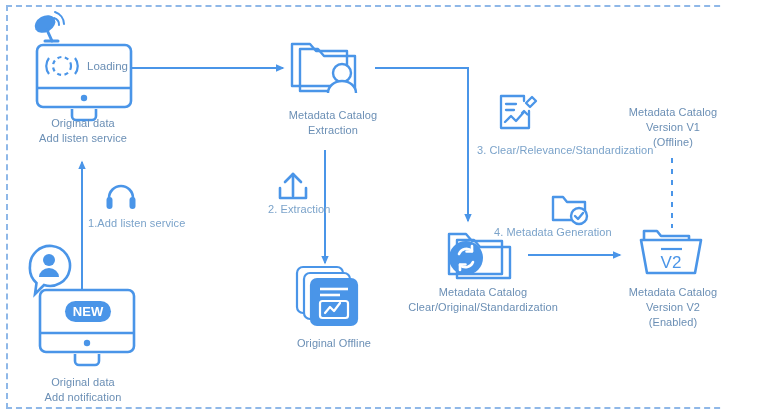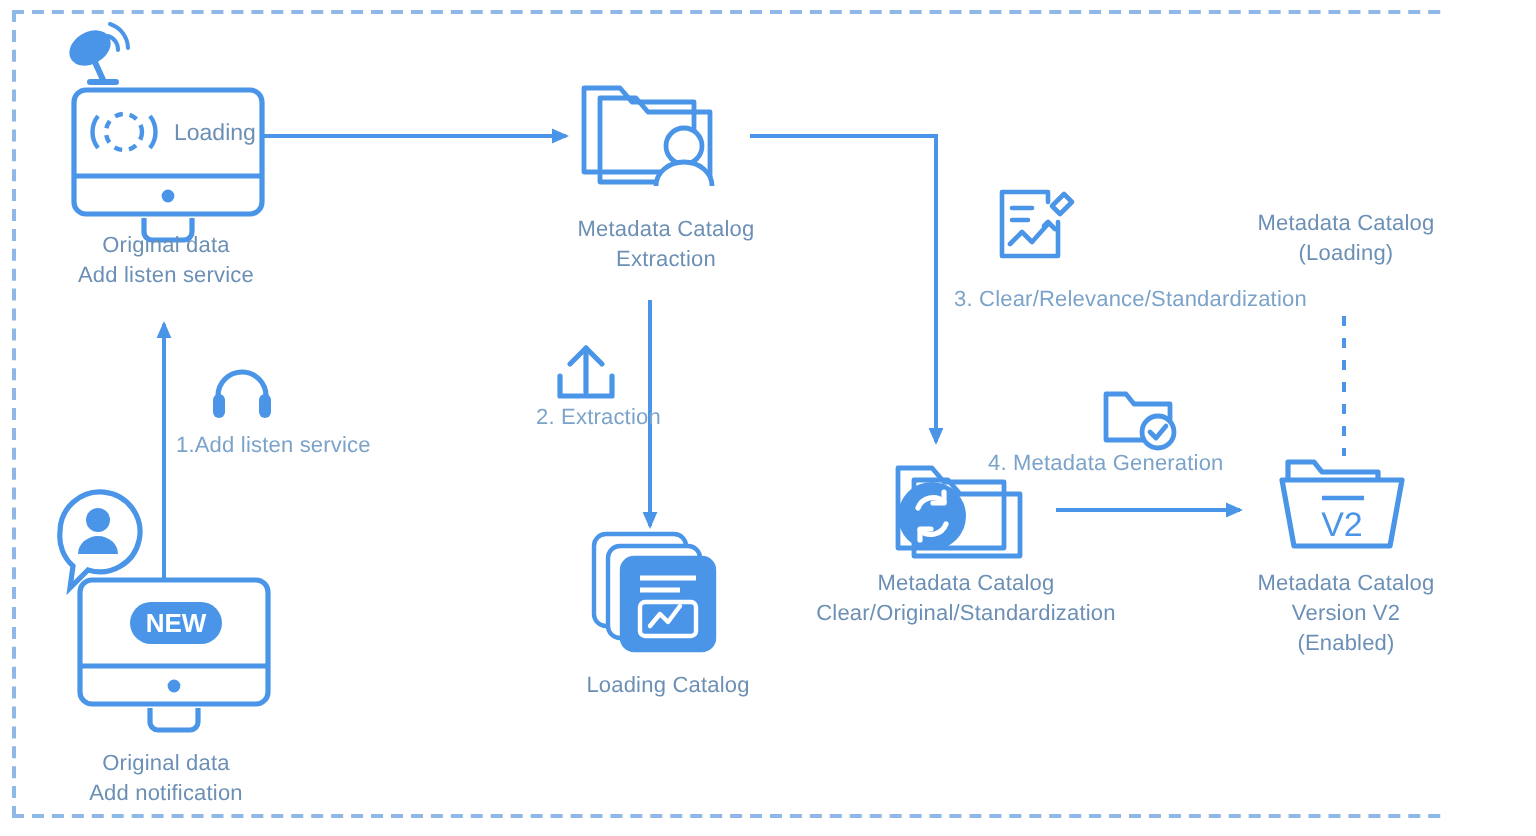--- a/index.html
+++ b/index.html
@@ -146,21 +146,21 @@
         <rect x="10" y="9" width="46" height="46" rx="6"></rect>
         <rect x="17" y="15" width="46" height="46" rx="6" fill="#4a95e8" stroke="#4a95e8"></rect>
         <line x1="26" y1="25" x2="54" y2="25" stroke="#ffffff" stroke-width="2.6"></line>
         <line x1="26" y1="31" x2="46" y2="31" stroke="#ffffff" stroke-width="2.6"></line>
         <rect x="26" y="37" width="28" height="17" rx="2.5" fill="none" stroke="#ffffff" stroke-width="2.2"></rect>
         <path d="M31,49 l5,-6 l4,4 l6,-8" fill="none" stroke="#ffffff" stroke-width="2.2" stroke-linecap="round" stroke-linejoin="round"></path>
       </g>
     </svg>
   </div>
   <div class="caption" style="left:264px; top:336px; width:140px;">
-    <div>Loading Catalog</div>
+    <div>Original Offline</div>
   </div>
 
   <div class="node" style="left:433px; top:222px;">
     <svg width="96" height="62" viewBox="0 0 96 62">
       <g stroke="#4a95e8" stroke-width="2.4" fill="none" stroke-linejoin="round">
         <path d="M16,52 l0,-40 l17,0 l6,7 l30,0 l0,33 z"></path>
         <path d="M24,56 l0,-38 l17,0 l6,7 l30,0 l0,31 z"></path>
         <circle cx="33" cy="36" r="17" fill="#4a95e8" stroke="none"></circle>
         <g stroke="#ffffff" stroke-width="2.6" fill="none" stroke-linecap="round">
           <path d="M26,32 a8,8 0 0 1 13,-3"></path>
@@ -171,21 +171,22 @@
       </g>
     </svg>
   </div>
   <div class="caption" style="left:398px; top:285px; width:170px;">
     <div>Metadata Catalog</div>
     <div>Clear/Original/Standardization</div>
   </div>
 
   <div class="caption" style="left:603px; top:105px; width:140px;">
     <div>Metadata Catalog</div>
-    <div>(Loading)</div>
+    <div>Version V1</div>
+    <div>(Offline)</div>
   </div>
 
   <div class="node" style="left:634px; top:222px;text-align:center;">
     <svg width="78" height="58" viewBox="0 0 78 58">
       <g stroke="#4a95e8" stroke-width="2.6" fill="none" stroke-linejoin="round">
         <path d="M10,18 l0,-9 l13,0 l4,5 l28,0 l0,4"></path>
         <path d="M7,18 l60,0 l-6,33 l-48,0 z"></path>
         <line x1="27" y1="27" x2="48" y2="27" stroke-width="2.2"></line>
       </g>
       <text x="37" y="46" fill="#4a95e8" text-anchor="middle" font-family="Liberation Sans, sans-serif" font-size="17">V2</text>

